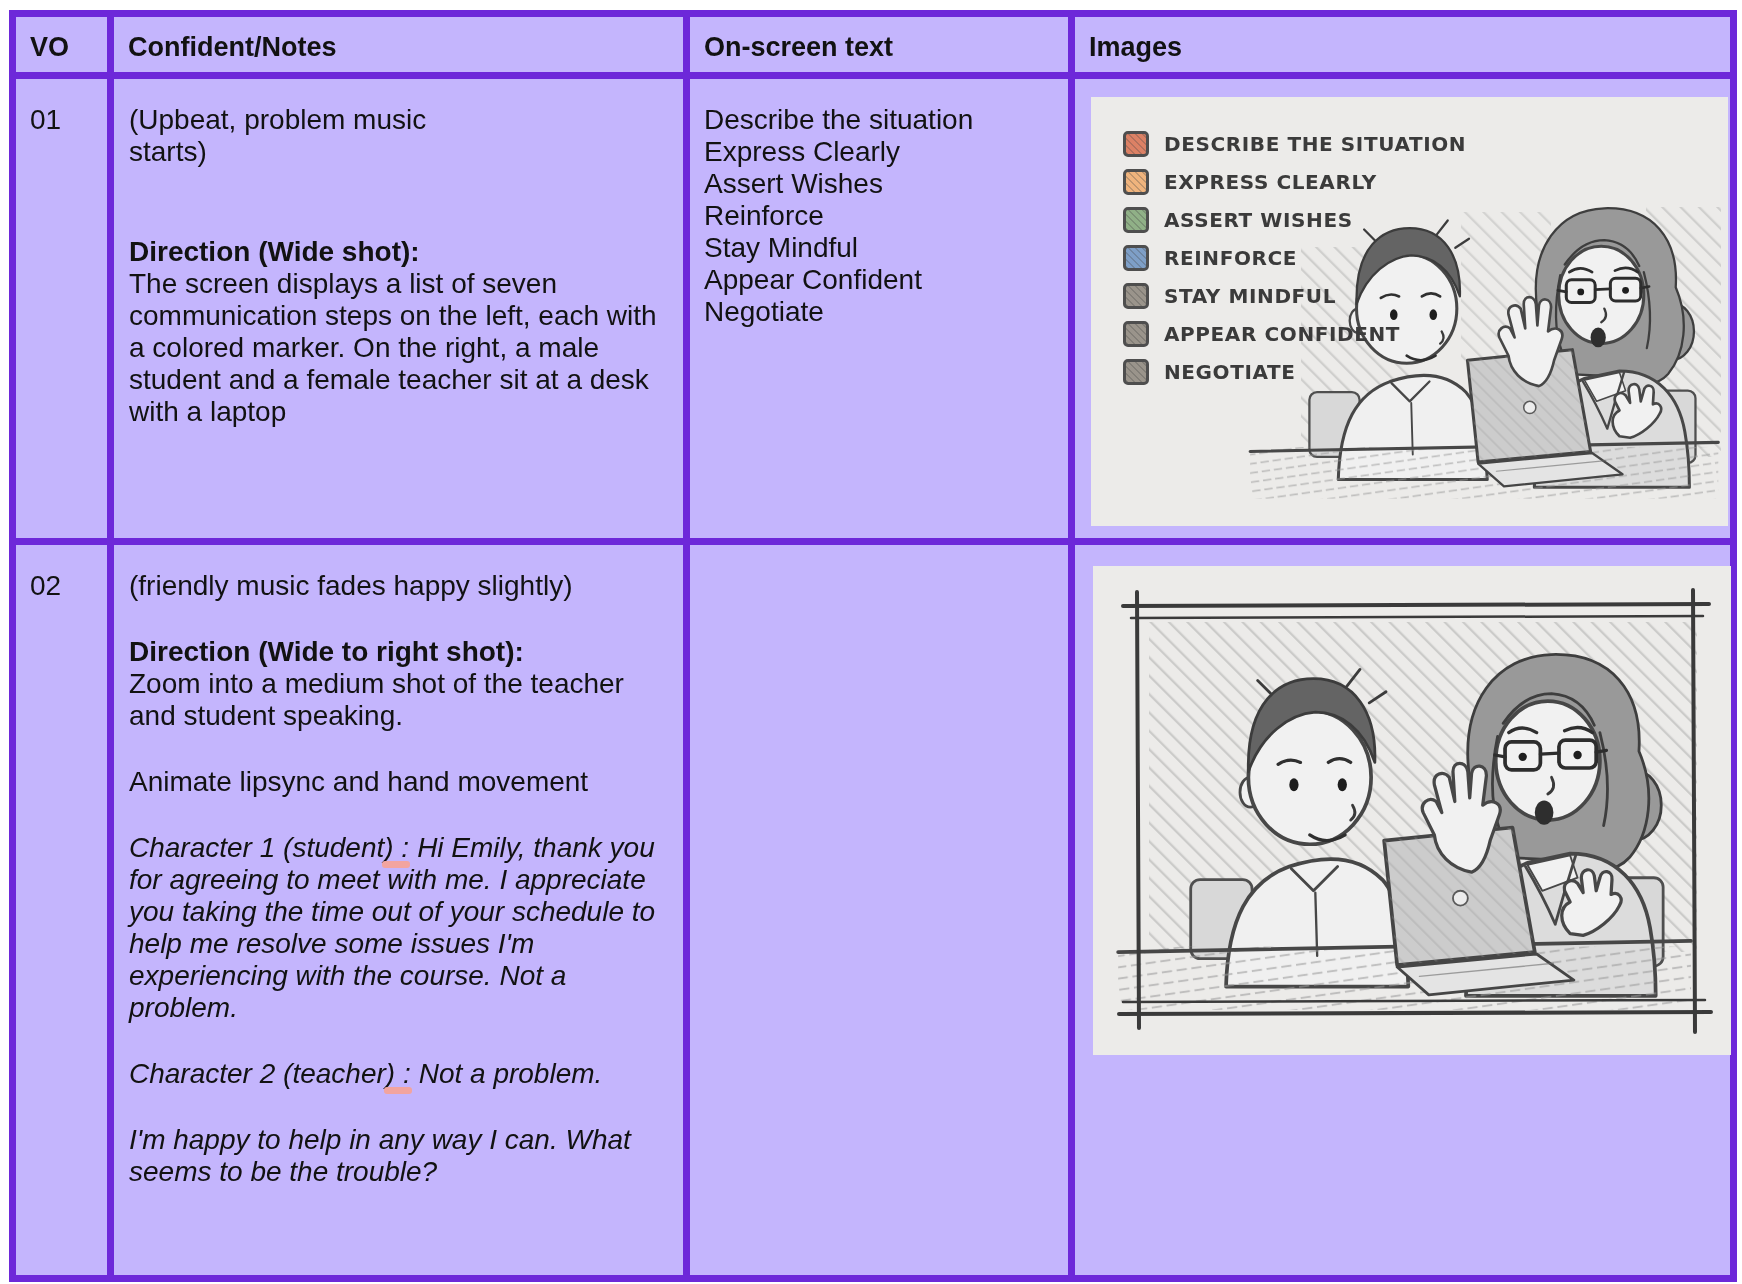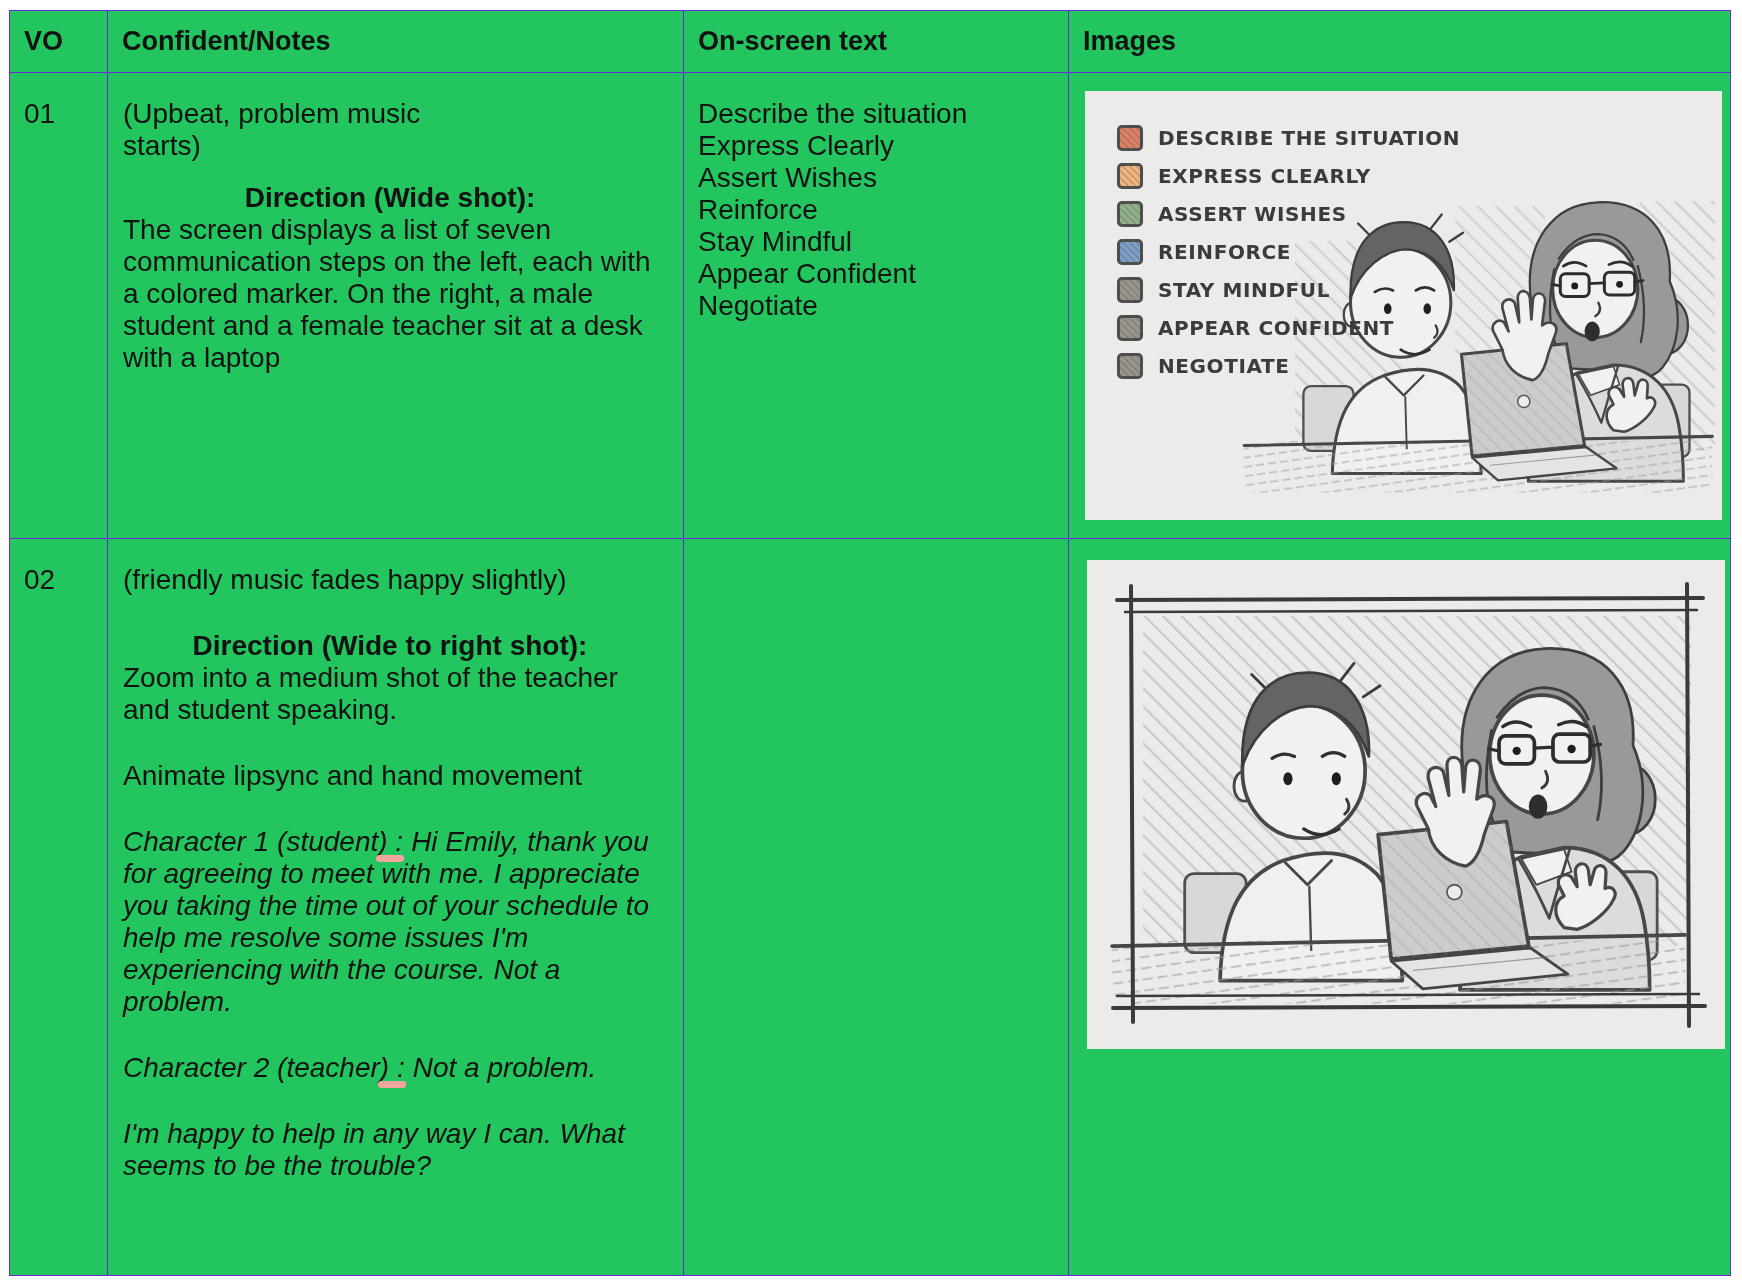--- a/index.html
+++ b/index.html
@@ -1,29 +1,29 @@
 <!DOCTYPE html>
 <html style="--underline_pink: #f2a49f; --sketch_bg: #ecebe9; --table_border: #000000;"><head>
 <meta charset="utf-8">
 <style>
   html,body{margin:0;padding:0;background:#fff;width:1742px;height:1284px;overflow:hidden;
     font-family:"Liberation Sans","DejaVu Sans",sans-serif;color:#121212;}
   table.sb{border-collapse:collapse;table-layout:fixed;position:absolute;left:9px;top:10px;width:1721px;}
-  .sb th,.sb td{border:1px solid #6d28d9;vertical-align:top;padding:0;background:#22c55e;}
+  .sb th,.sb td{border:7px solid #6d28d9;vertical-align:top;padding:0;background:#c4b5fd;}
   .sb thead tr{height:62px;}
   tr.r1{height:466px;padding-left:36px;}
   tr.r2{height:737px;}
   th.hcell{font-size:27px;font-weight:700;text-align:left;padding:15px 10px 0 14px;}
   td.cell-vo{padding:25px 8px 0 14px;font-size:28px;}
   td.cell-narr{padding:25px 26px 0 15px;}
   td.cell-os{padding:25px 12px 0 14px;}
   td.cell-img{padding:0;}
   .para{margin:0 0 34px 0;font-size:28px;line-height:32px;}
   .para.tight{margin-bottom:0;}
-  .bold{font-weight:700;text-align:center;}
+  .bold{font-weight:700;}
   .bi{font-weight:400;font-style:italic;}
   .ital{font-style:italic;}
   .dlg{font-style:italic;margin-left:8px;}
   .os-line{font-size:28px;line-height:32px;}
   .pink-u{position:relative;}
   .pink-u::after{content:"";position:absolute;left:-2px;right:-1px;bottom:-5px;height:7px;
     background:var(--underline_pink,#f2a49f);border-radius:3px;}
   .fig{position:relative;background:var(--sketch_bg,#ecebe9);overflow:hidden;}
   .fig1{margin:18px 0 0 16px;width:637px;height:429px;}
   .fig2{margin:21px 0 0 18px;width:638px;height:489px;}
@@ -51,21 +51,21 @@
       <th class="hcell">Confident/Notes</th>
       <th class="hcell">On-screen text</th>
       <th class="hcell">Images</th>
     </tr>
   </thead>
   <tbody>
     <tr class="r1">
       <td class="cell-vo">01</td>
       <td class="cell-narr">
         <p class="para tight">(Upbeat, problem music</p>
-        <p class="para" style="margin-bottom:20px">starts)</p>
+        <p class="para" style="margin-bottom:68px">starts)</p>
         <p class="para tight bold">Direction (Wide shot):</p>
         <p class="para">The screen displays a list of seven communication steps on the left, each with a colored marker. On the right, a male student and a female teacher sit at a desk with a laptop</p>
       </td>
       <td class="cell-os">
         <div class="os-line">Describe the situation</div>
         <div class="os-line">Express Clearly</div>
         <div class="os-line">Assert Wishes</div>
         <div class="os-line">Reinforce</div>
         <div class="os-line">Stay Mindful</div>
         <div class="os-line">Appear Confident</div>

